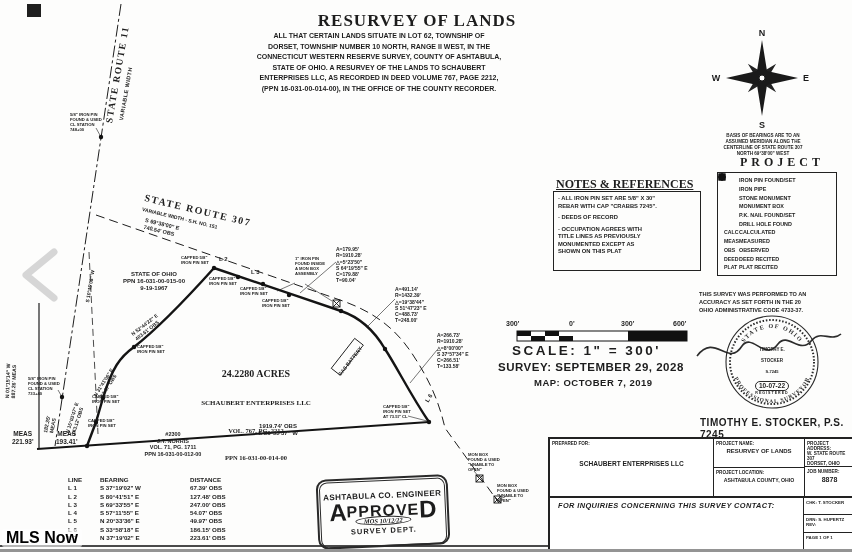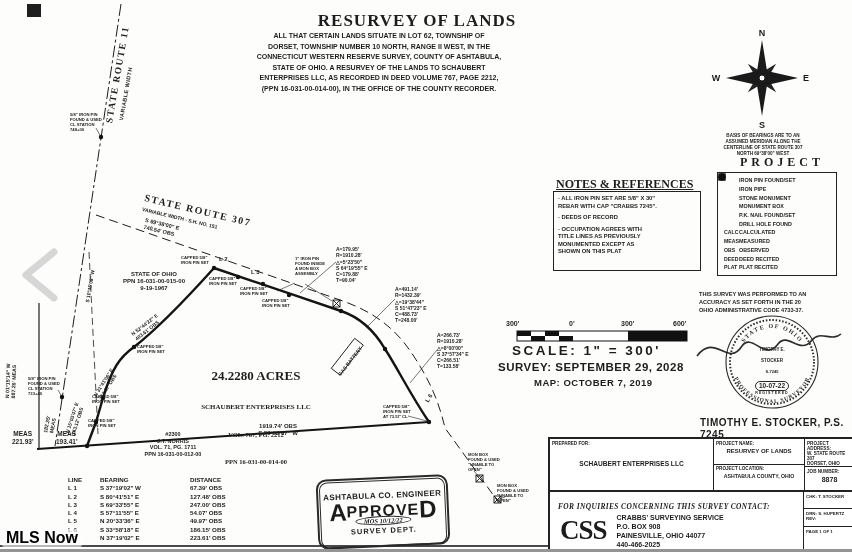--- a/index.html
+++ b/index.html
@@ -36,22 +36,22 @@
   .stamp-dept{font-size:7.5px;font-weight:700;letter-spacing:1px;margin-top:1px;}
   
   .tbox{position:absolute;left:548px;top:437px;width:304px;height:110px;border:2px solid #222;background:#fff;
         display:flex;flex-direction:column;}
   .tb-r1{display:flex;height:57px;border-bottom:2px solid #222;}
   .tb-r2{display:flex;flex:1;}
   .cell{border-right:1px solid #222;position:relative;}
   .cl{font-size:4.6px;font-weight:700;padding:1.5px 2px 0 2px;}
   .cv{font-size:6.4px;font-weight:700;text-align:center;}
   .mini{font-size:4.4px;font-weight:700;padding:2px 2px;}
-  .inq{font-family:Liberation Serif, serif;font-style:italic;font-weight:700;font-size:7.4px;
-       letter-spacing:.4px;padding:10px 0 0 8px;}
+  .inq{font-family:Liberation Sans, sans-serif;font-style:italic;font-weight:700;font-size:7.4px;
+       letter-spacing:.4px;padding:3px 0 0 8px;}
   .css-logo{font-family:"Liberation Serif",serif;font-weight:700;font-size:27px;letter-spacing:-1px;line-height:1;}
   .company{font-size:7px;font-weight:700;line-height:1.3;white-space:pre-line;}
   .watermark{position:absolute;left:2px;top:529px;font-size:16px;font-weight:600;color:#000000;
              background:rgba(255,255,255,.6);padding:0 4px;border-radius:2px;}
   .botstrip{position:absolute;left:0;top:549px;width:852px;height:3px;background:#949494;}
 </style>
 </head>
 <body>
 
 <div class="page">
@@ -354,41 +354,34 @@
         </div>
         <div style="flex:1;">
           <div class="cl">JOB NUMBER:</div>
           <div class="cv" style="font-size:7px;margin-top:2px;">8878</div>
         </div>
       </div>
     </div>
     <div class="tb-r2">
       <div class="cell" style="width:253px;">
         <div class="inq">FOR INQUIRIES CONCERNING THIS SURVEY CONTACT:</div>
-        <div style="display:flex;align-items:center;padding:2px 0 0 10px;">
-          <span class="css-logo">CSS</span>
-          <span class="company" style="margin-left:10px;">CRABBS' SURVEYING SERVICE
-P.O. BOX 908
-PAINESVILLE, OHIO 44077
-440-466-2025</span>
-        </div>
       </div>
       <div style="flex:1;display:flex;flex-direction:column;">
         <div class="mini" style="height:12px;border-bottom:1px solid #222;">CHK: T. STOCKER</div>
         <div style="border-bottom:1px solid #222;height:17px;">
           <div class="mini" style="padding-bottom:0;">DRN: S. HUPERTZ</div>
           <div class="mini" style="padding-top:0;">REV:</div>
         </div>
         <div class="mini" style="flex:1;">PAGE 1 OF 1</div>
       </div>
     </div>
   </div>
 
   <div class="lbl serif c" style="left:192px;top:349px;width:128px;">
-    <div style="font-size:13px;">24.2280 ACRES</div>
+    <div style="font-size:10px;">24.2280 ACRES</div>
     <div style="font-size:7px;">SCHAUBERT ENTERPRISES LLC</div>
     <div style="font-size:6.5px;">VOL. 767, PG. 2212</div>
     <div style="font-size:6.5px;">PPN 16-031-00-014-00</div>
   </div>
   <div class="lbl c" style="left:128px;top:431px;width:90px;font-size:5.5px;">#2300
 J.T. NORRIS
 VOL. 71, PG. 1711
 PPN 16-031-00-012-00</div>
   <div class="lbl c" style="left:108px;top:271px;width:92px;font-size:6px;">STATE OF OHIO
 PPN 16-031-00-015-00

